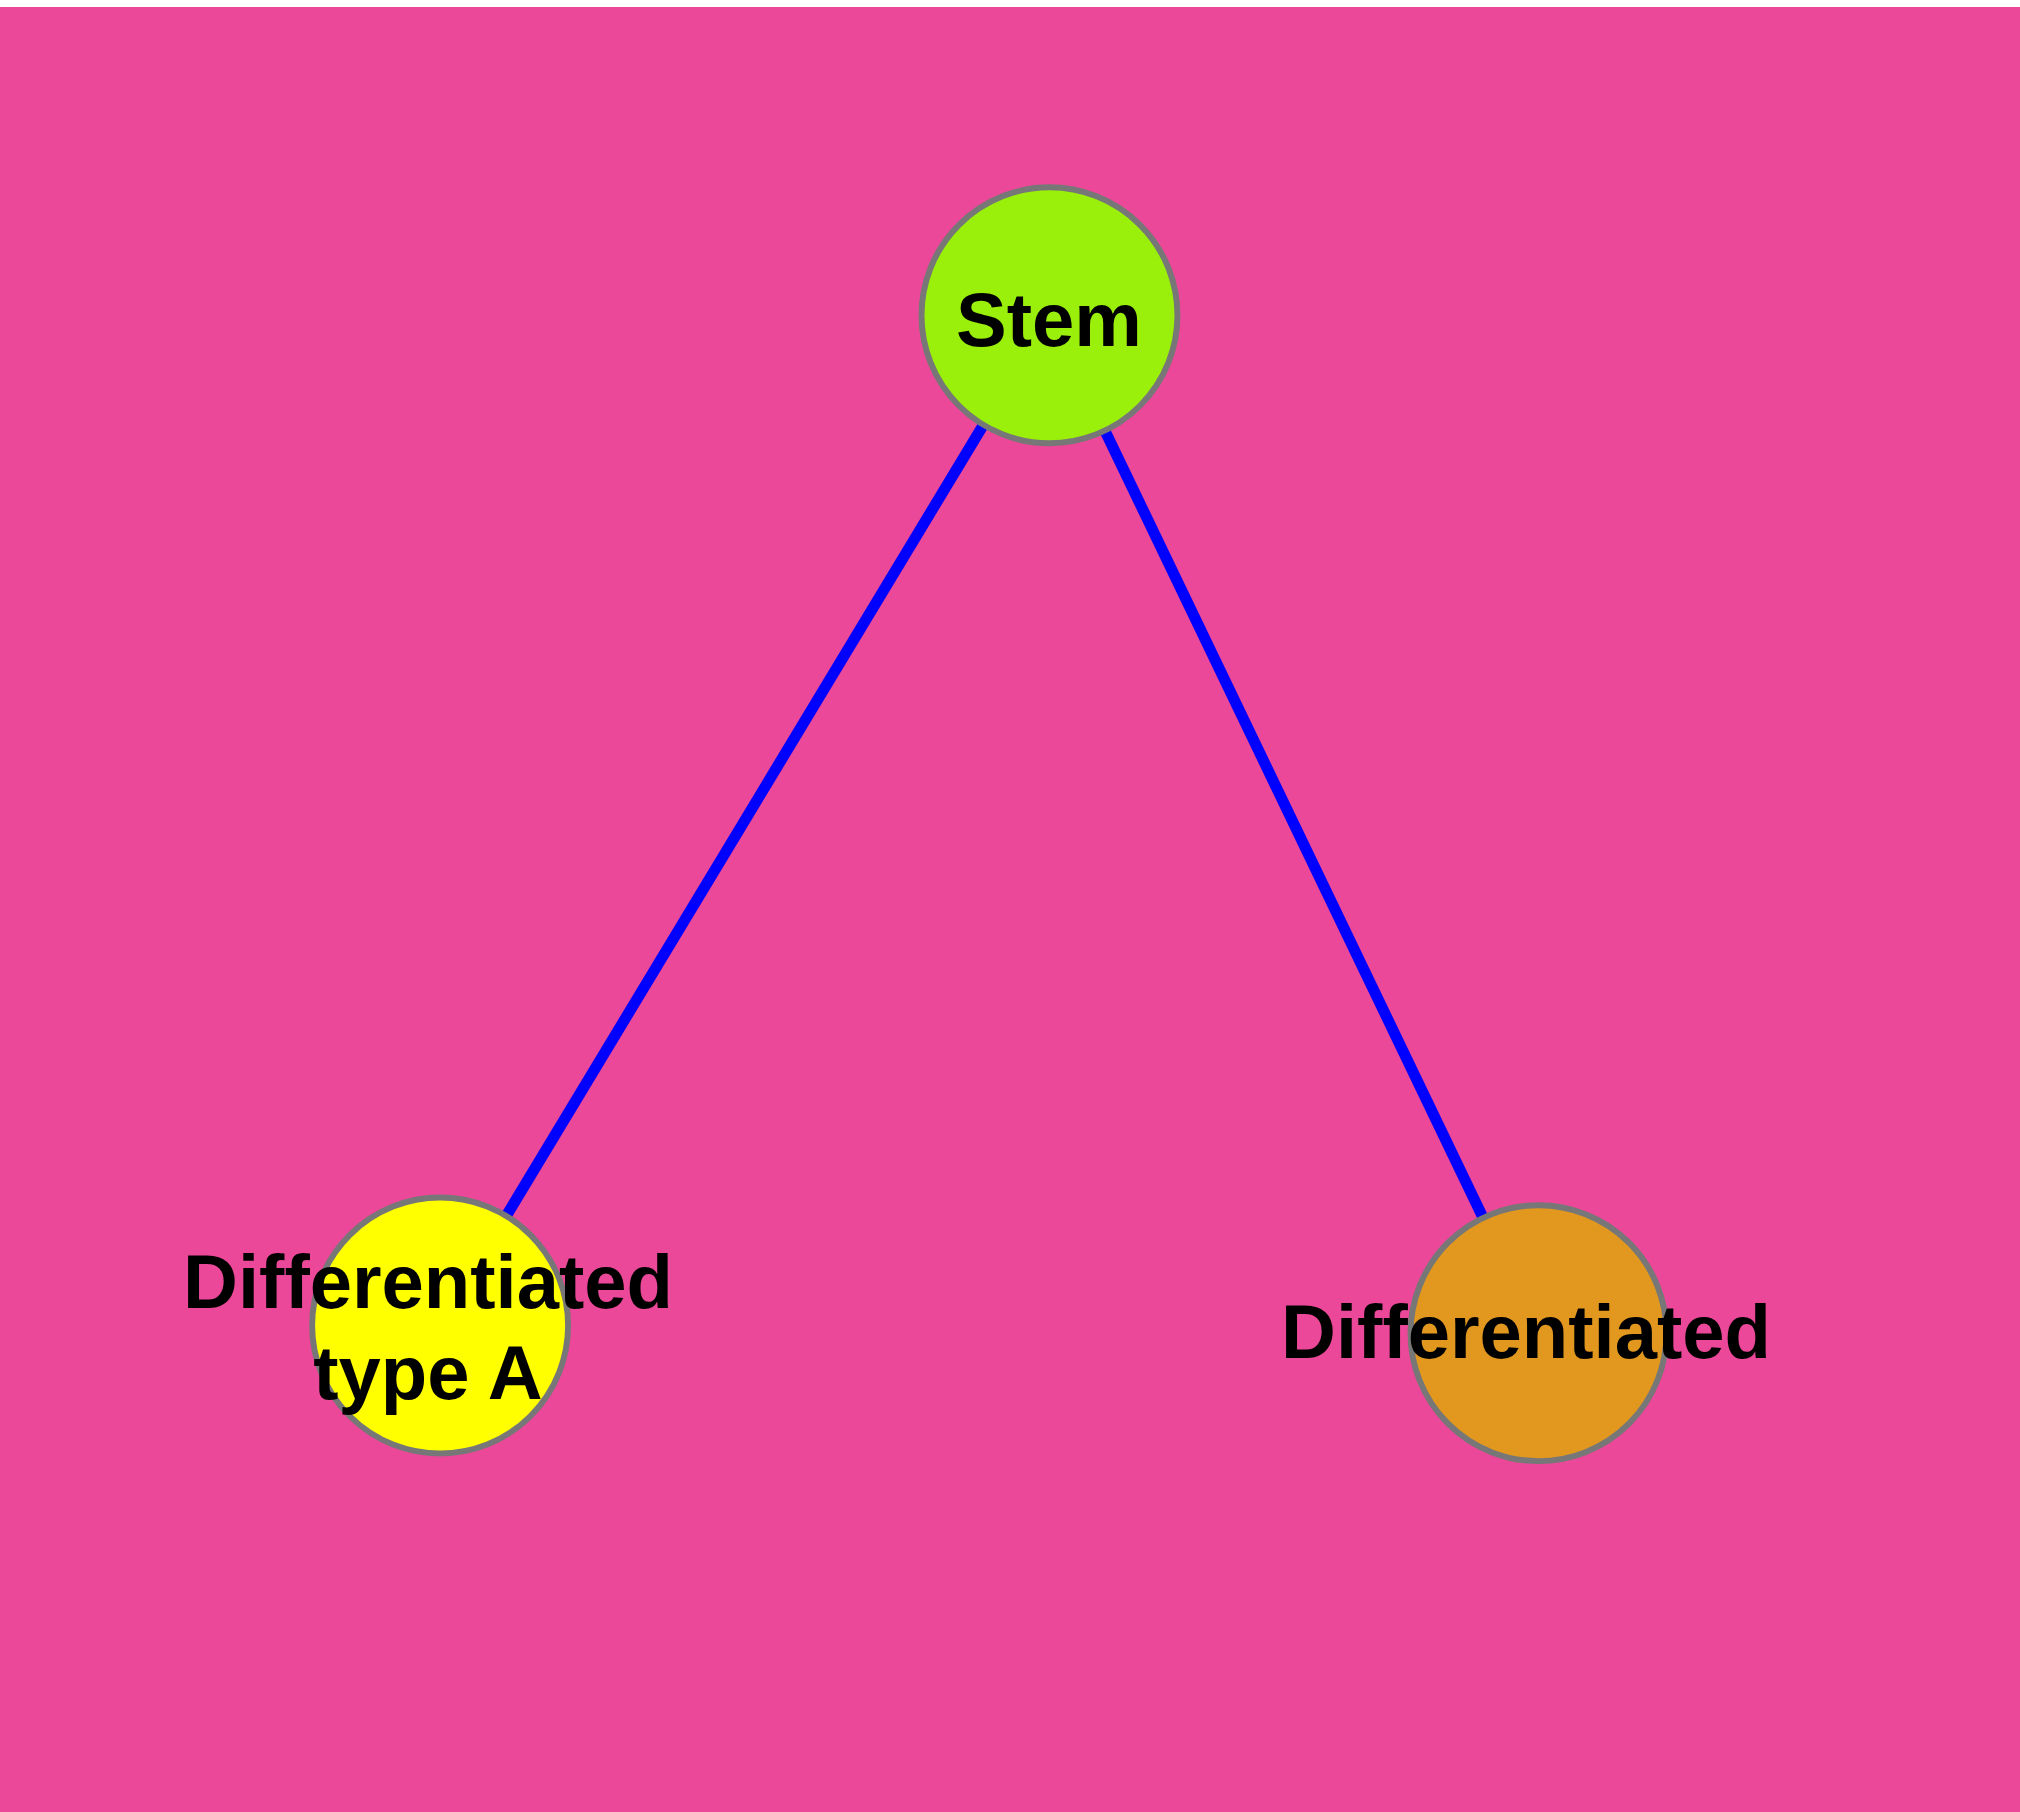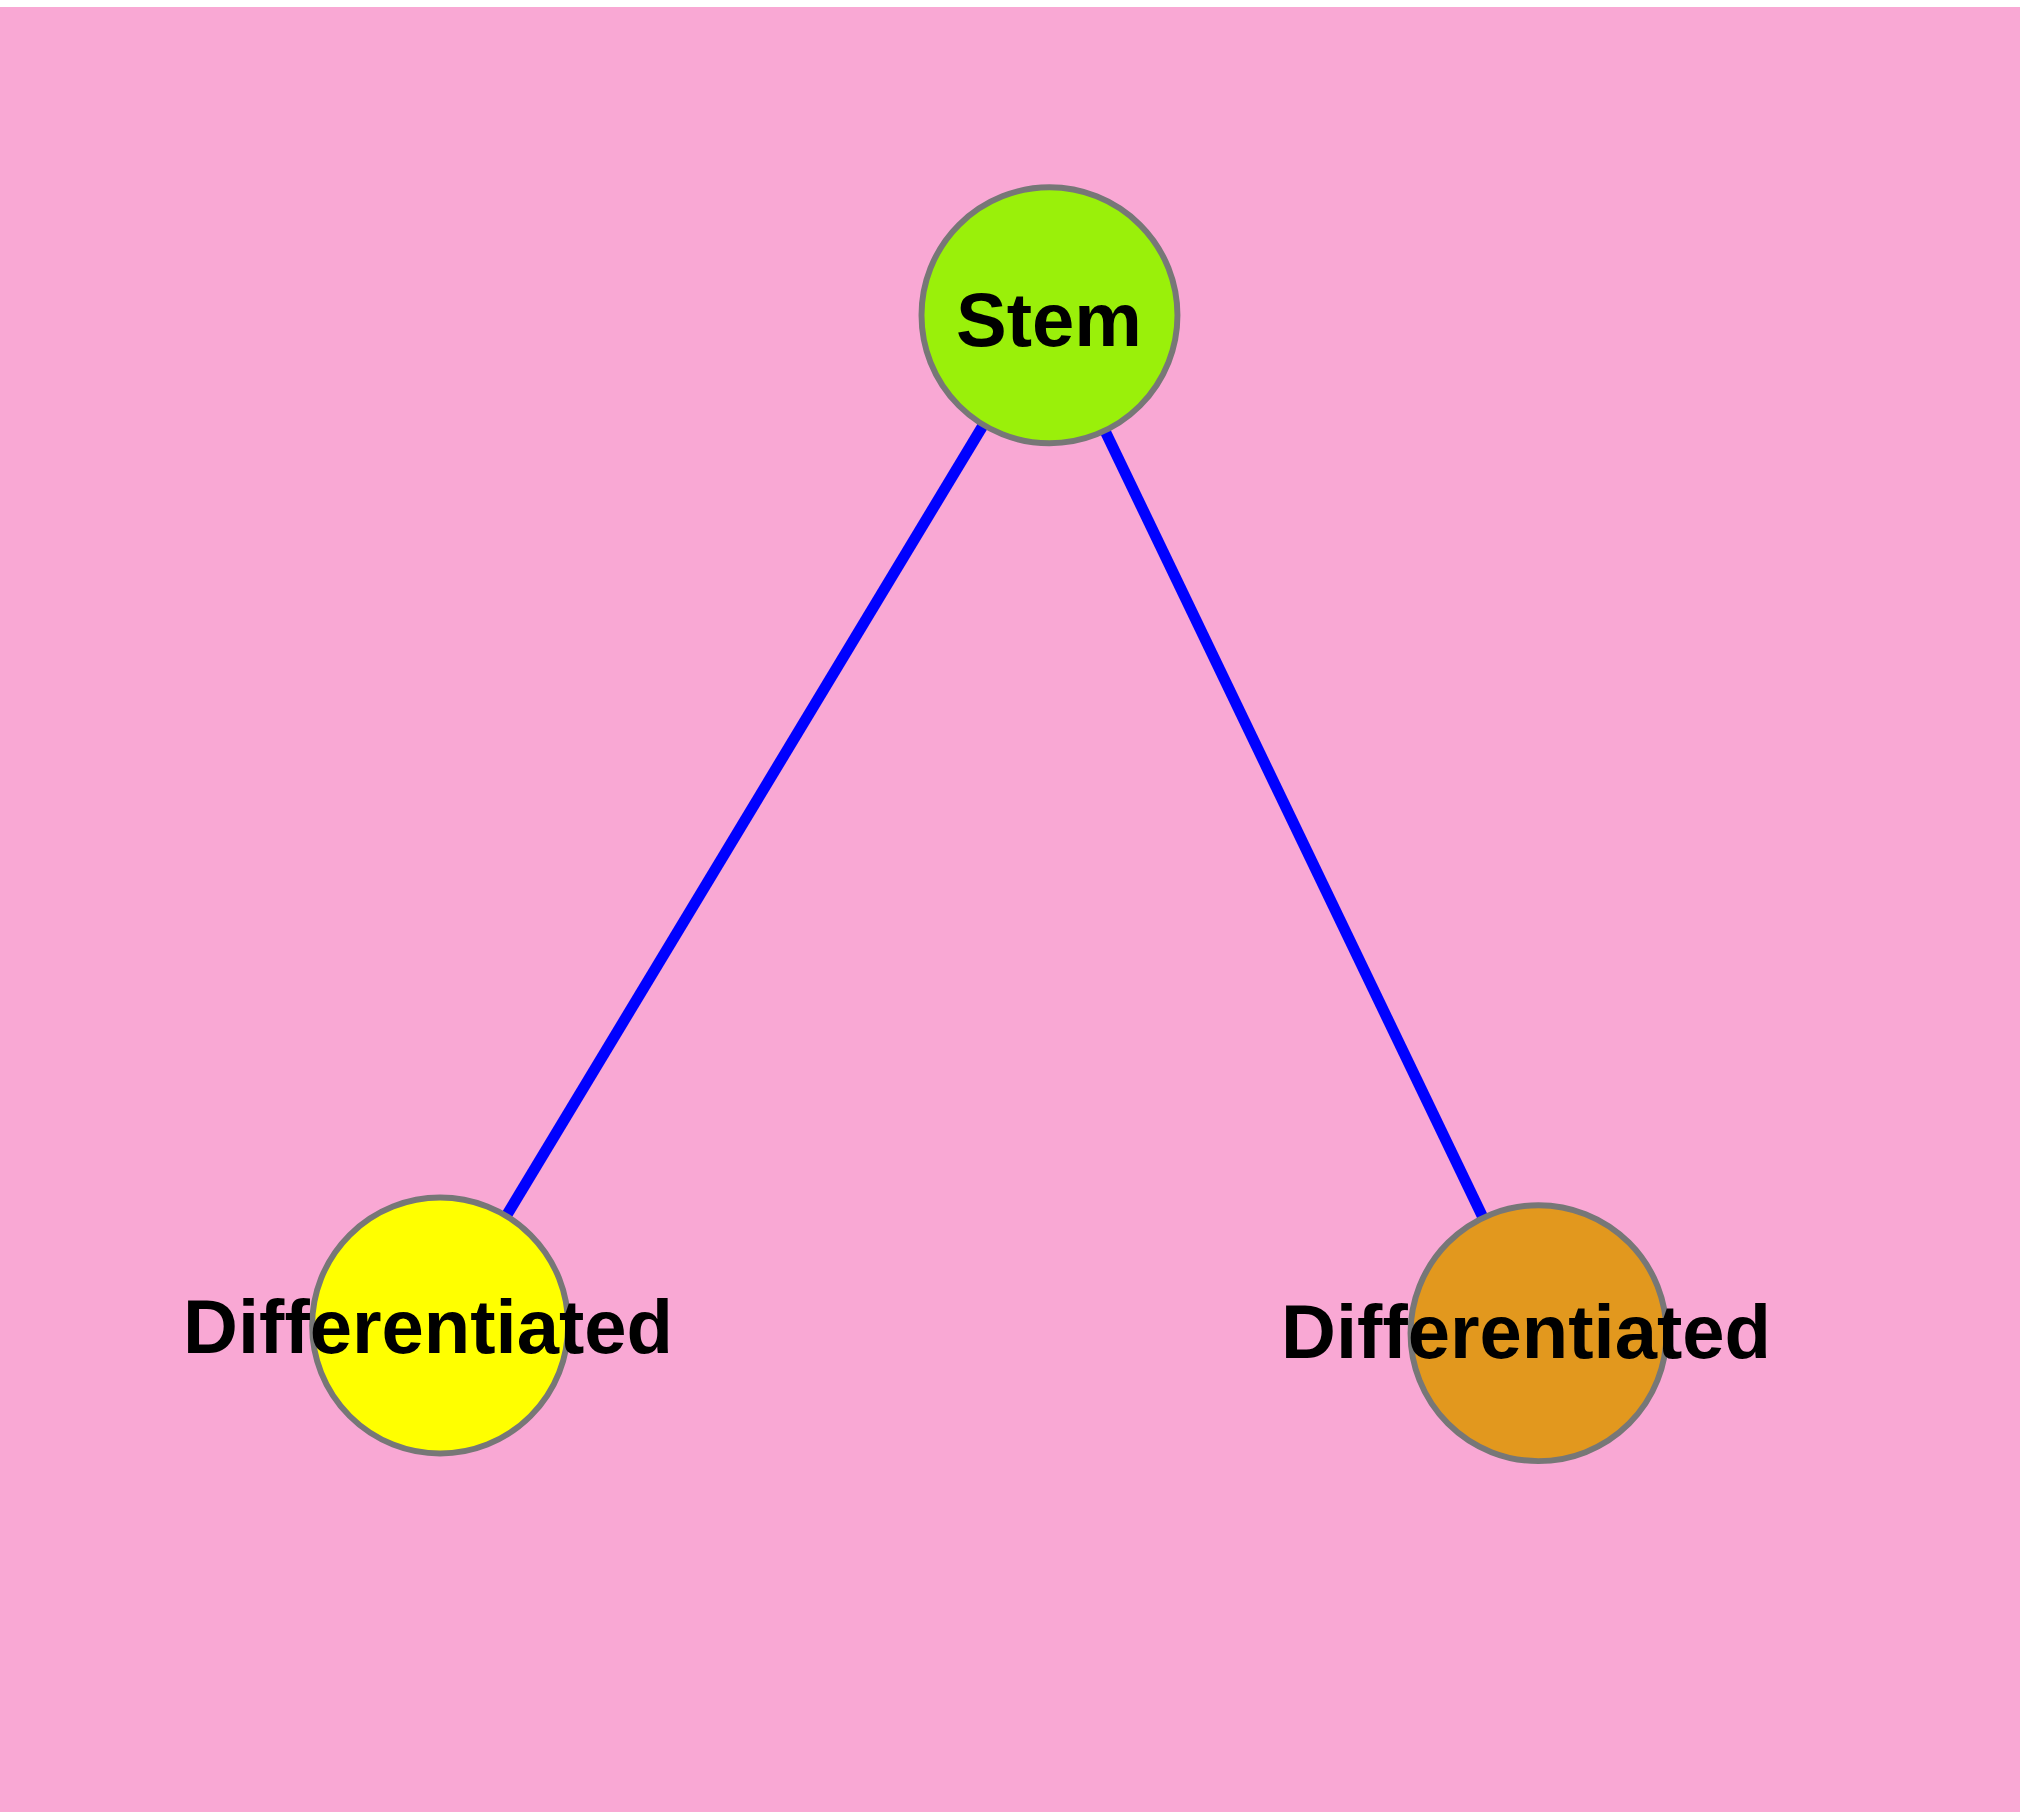--- a/index.html
+++ b/index.html
@@ -50,21 +50,21 @@
   .lbl-line {
     display: block;
   }
   #lbl-stem { left: 1049px; top: 320px; }
   #lbl-type-a { left: 428px;  top: 1327px; }
   #lbl-type-b { left: 1526px; top: 1332px; }
 </style>
 </head>
 <body>
 
-<div class="stage" data-bind-style="background:diagram.background_color" style="background: #f9a8d4;">
+<div class="stage" data-bind-style="background:diagram.background_color" style="background: #ec4899;">
 
   <div class="top-margin" data-bind-style="background:diagram.top_margin_color" style="background: rgb(255, 255, 255);"></div>
 
   <svg class="graph" width="2021" height="1812" viewBox="0 0 2384 2138">
 
     <line class="edge" x1="1238" y1="372" x2="519" y2="1564" stroke="#0000FF"></line>
 
     <line class="edge" x1="1238" y1="372" x2="1815" y2="1573" stroke="#0000FF"></line>
 
     <circle class="node" cx="1238" cy="372" r="151" fill="#9AF00A" stroke="#777777"></circle>
@@ -73,20 +73,21 @@
 
     <circle class="node" cx="1815" cy="1573" r="151" fill="#E2981E" stroke="#777777"></circle>
   </svg>
 
   <div class="node-label" id="lbl-stem">
     <span class="lbl-line" data-bind="diagram.nodes.0.lines.0">Stem</span>
   </div>
 
   <div class="node-label" id="lbl-type-a">
     <span class="lbl-line" data-bind="diagram.nodes.1.lines.0">Differentiated</span>
+    <span class="lbl-line" data-bind="diagram.nodes.1.lines.1">type A</span>
   </div>
 
   <div class="node-label" id="lbl-type-b">
     <span class="lbl-line" data-bind="diagram.nodes.2.lines.0">Differentiated</span>
   </div>
 
 </div>
 
 
 </body></html>

